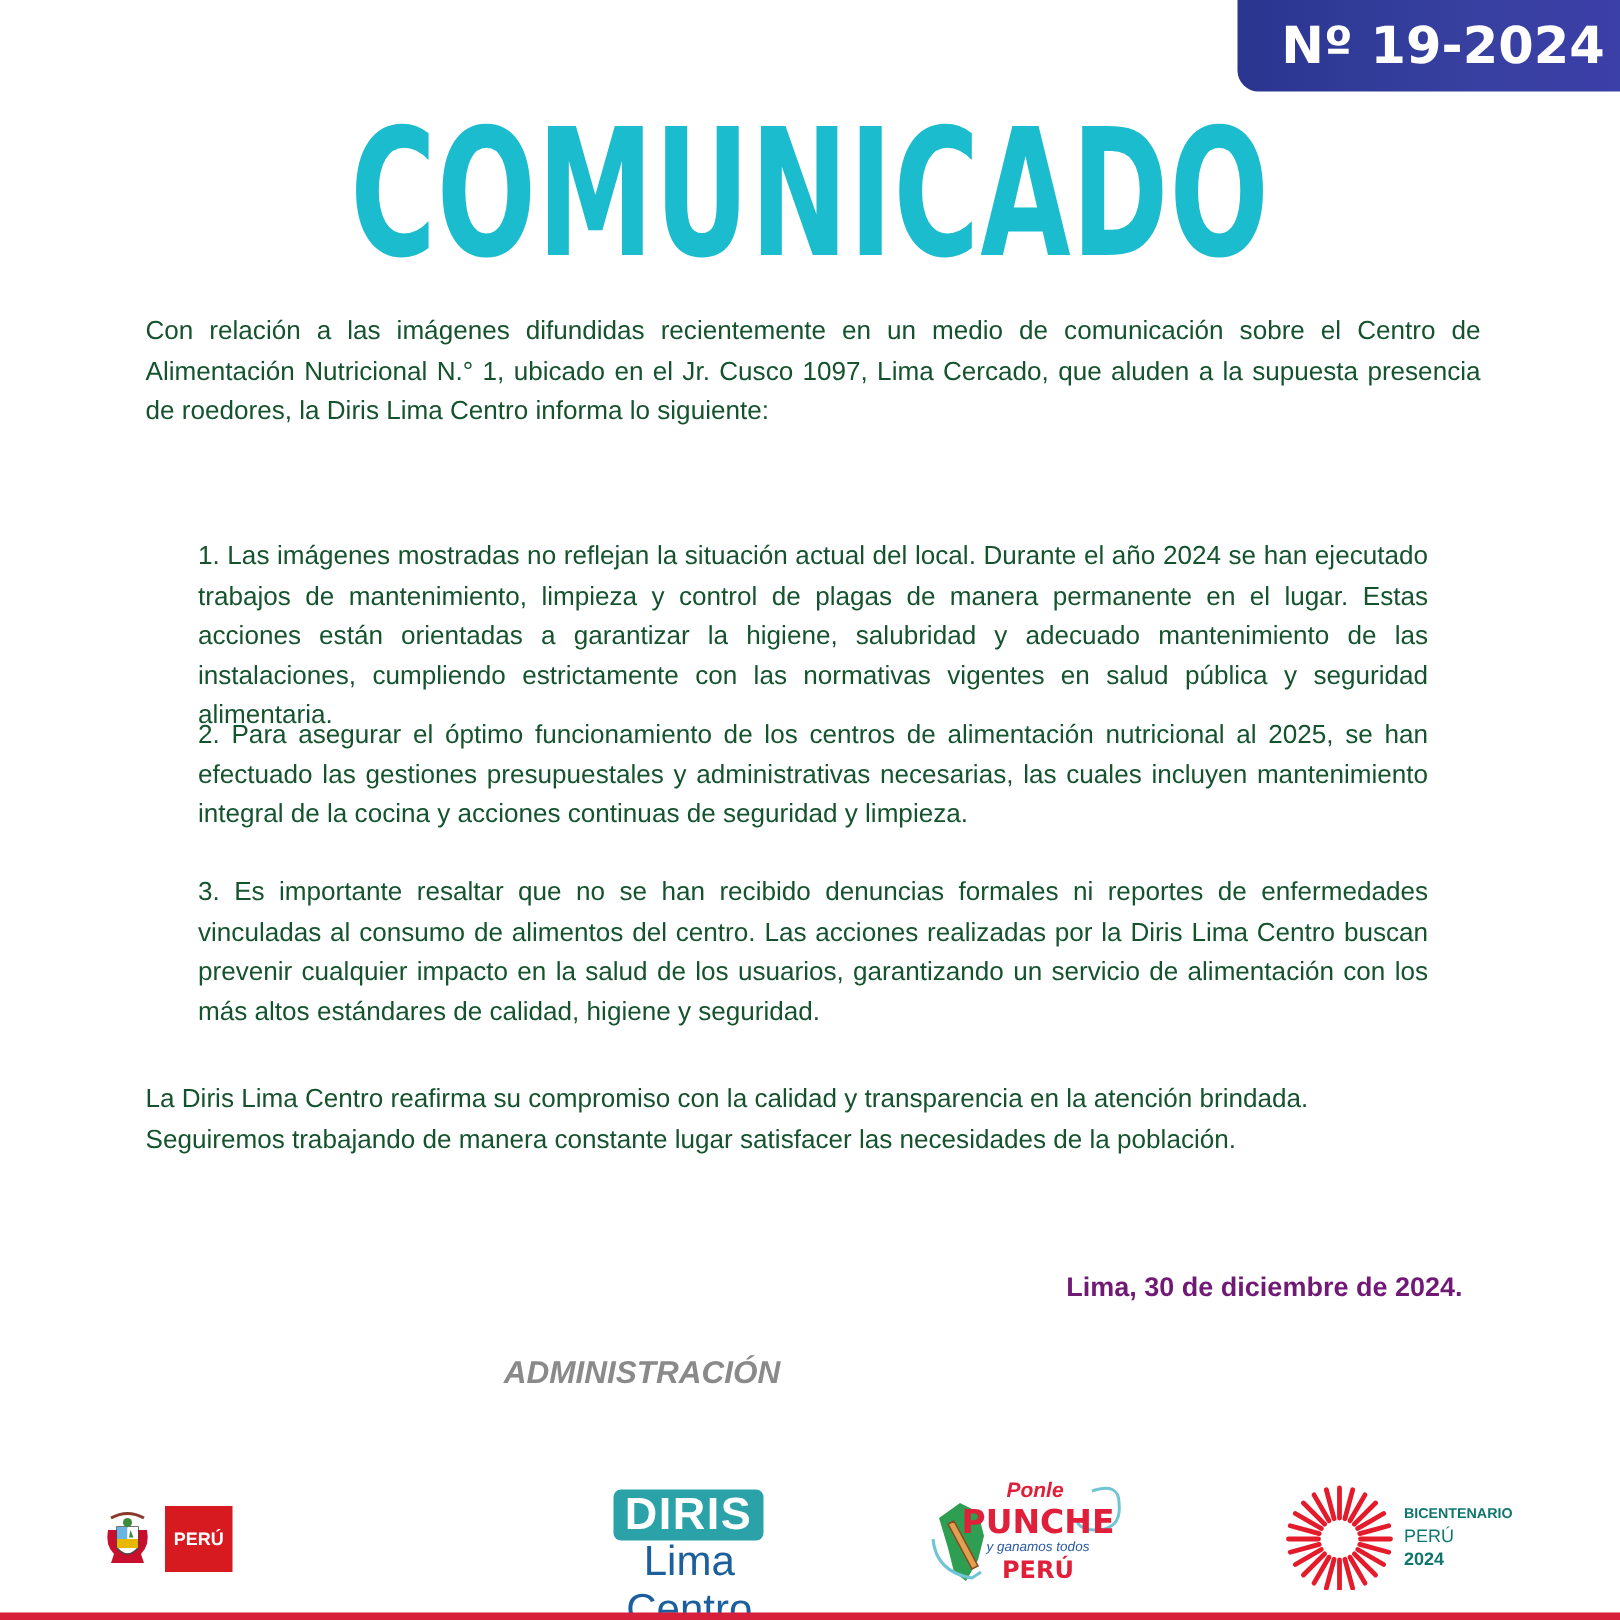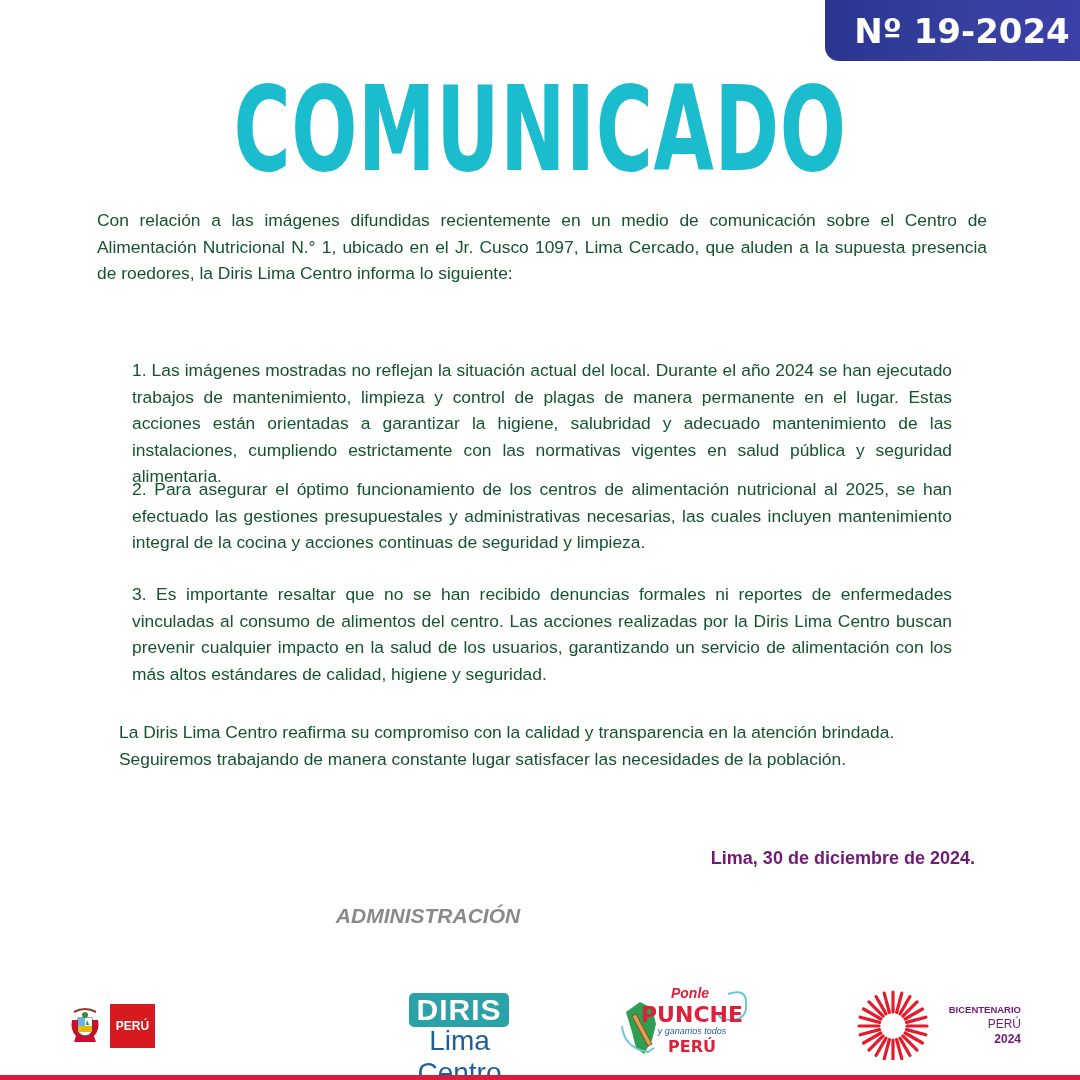--- a/index.html
+++ b/index.html
@@ -28,21 +28,21 @@
   .body-text {
     position: absolute; left: 97px; width: 890px;
     font-family: "Liberation Sans", sans-serif; font-size: 17.4px; line-height: 26.5px;
     color: #14532d; text-align: justify;
   }
   .intro { top: 207px; }
   .item { left: 132px; width: 820px; }
   .item1 { top: 316px; margin-top: 41px; }
   .item2 { top: 476px; }
   .item3 { top: 581px; }
-  .closing { top: 719px; text-align: left; margin-left: 22px; }
+  .closing { top: 719px; text-align: left; }
   .closing p { margin: 0; }
 
   .date {
     position: absolute; top: 848px; right: 105px;
     font-family: "Liberation Sans", sans-serif; font-weight: bold; font-size: 18px; color: #701a75;
   }
   .signature {
     position: absolute; top: 904px; left: 0; width: 856px; text-align: center;
     font-family: "Liberation Sans", sans-serif; font-weight: bold; font-style: italic;
     font-size: 21px; color: #8a8a8a;
@@ -54,21 +54,21 @@
   .minsa-red { background: #d71920; color: #fff; height: 44px; width: 45px; display: flex; align-items: center; justify-content: center; font-size: 12px; font-weight: bold; }
   .minsa-dark { background: #3e3a3d; color: #fff; height: 44px; width: 161px; padding-left: 9px; display: flex; flex-direction: column; justify-content: center; font-size: 10.5px; line-height: 11px; }
 
   .logo-diris { position: absolute; left: 387px; top: 991px; width: 145px; height: 64px; }
   .diris-box { position: absolute; left: 22px; top: 2px; width: 100px; height: 34px; background: #2aa2a8; border-radius: 5px; color: #fff; font-weight: bold; font-size: 30px; display: flex; align-items: center; justify-content: center; letter-spacing: 1px; }
   .diris-sub { position: absolute; left: 0; top: 34px; width: 145px; text-align: center; color: #1b5f9c; font-weight: normal; font-size: 28px; }
 
   .logo-punche { position: absolute; left: 618px; top: 982px; width: 135px; height: 80px; }
 
   .logo-bicent { position: absolute; left: 855px; top: 988px; width: 170px; height: 72px; }
-  .bicent-text { position: absolute; left: 81px; top: 15px; width: 85px; text-align: right; color: #701a75; line-height: 14px; }
+  .bicent-text { position: absolute; left: 81px; top: 15px; width: 85px; text-align: left; color: #0f766e; line-height: 14px; }
   .bicent-text .l1 { font-size: 9.5px; font-weight: bold; display: block; }
   .bicent-text .l2 { font-size: 12px; display: block; }
   .bicent-text .l3 { font-size: 12px; font-weight: bold; display: block; line-height: 17px; }
 
   .bottom-strip { position: absolute; left: 0; bottom: 0; width: 1080px; height: 5px; background: #d71f3b; }
 </style>
 </head>
 <body>
 
 <div class="badge">

